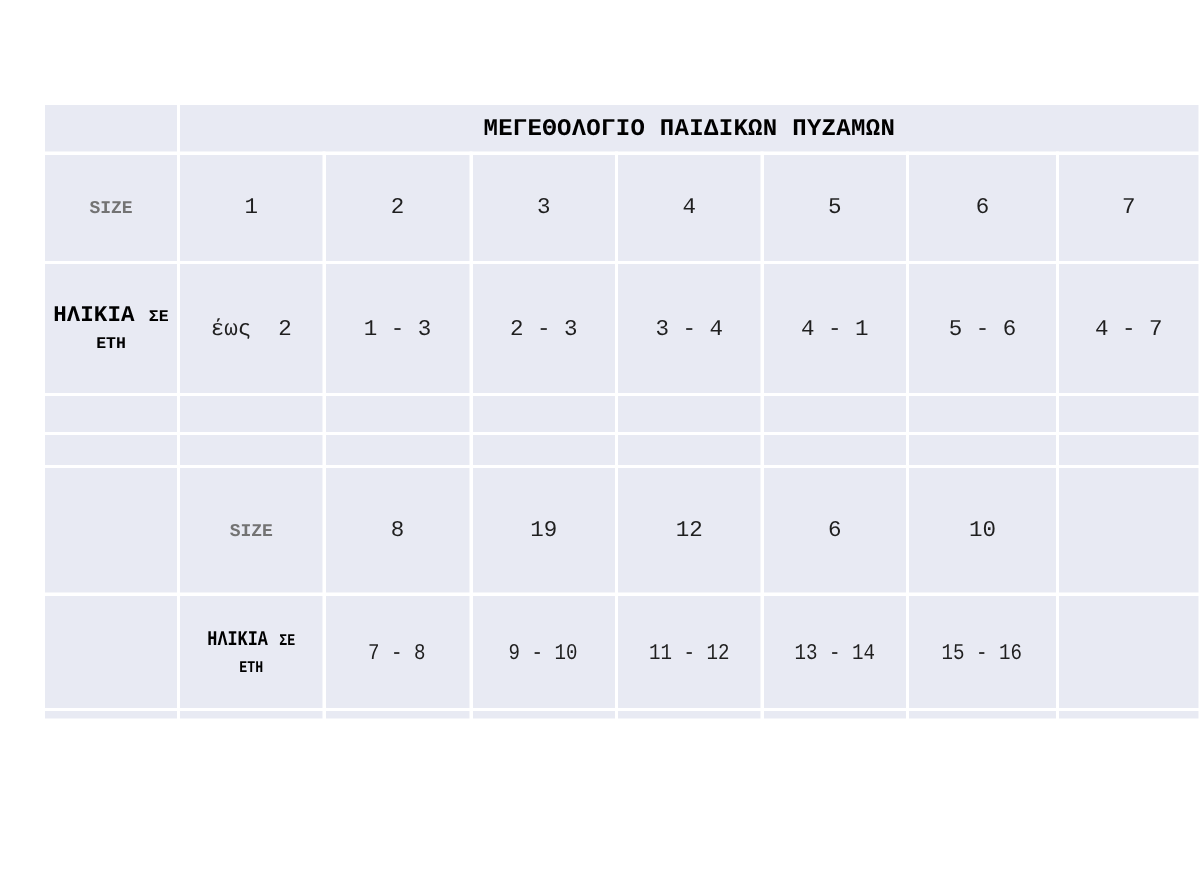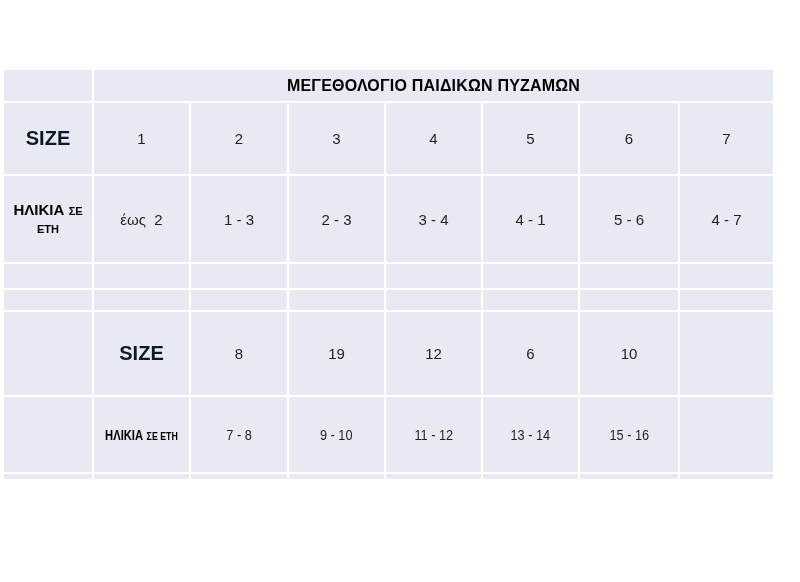--- a/index.html
+++ b/index.html
@@ -10,25 +10,26 @@
   }
   .page {
     position: relative;
     width: 800px;
     height: 582px;
     background: #ffffff;
     overflow: hidden;
   }
   table.sizechart {
     position: absolute;
-    left: 2px;
+    left: 28px;
     top: 68px;
     width: 771px;
     border-collapse: collapse;
     table-layout: fixed;
+    font-family: Liberation Mono, monospace;
   }
   table.sizechart td {
     background: #e8eaf3;
     border: 2px solid #ffffff;
     padding: 0;
     text-align: center;
     vertical-align: middle;
     overflow: hidden;
   }
   tr.r-title1   { height: 33px; }
@@ -52,22 +53,22 @@
     font-size: 17px;
     color: #000000;
     white-space: pre;
   }
   .num {
     font-size: 15px;
     color: #1f1f1f;
   }
   .size-label {
     font-weight: bold;
-    font-size: 20px;
-    color: #0f172a;
+    font-size: 12px;
+    color: #737373;
   }
   .age-label {
     font-weight: bold;
     font-size: 15px;
     color: #000000;
   }
   .age-suffix {
     font-weight: bold;
     font-size: 11px;
     color: #000000;

